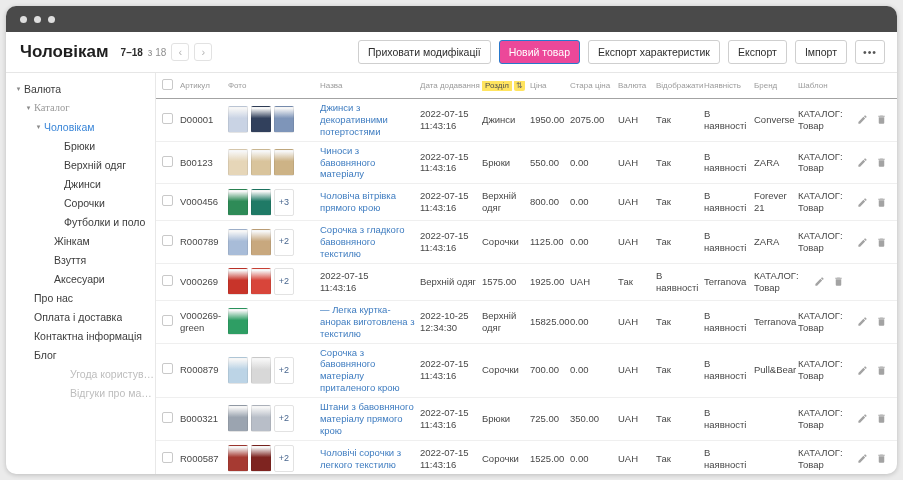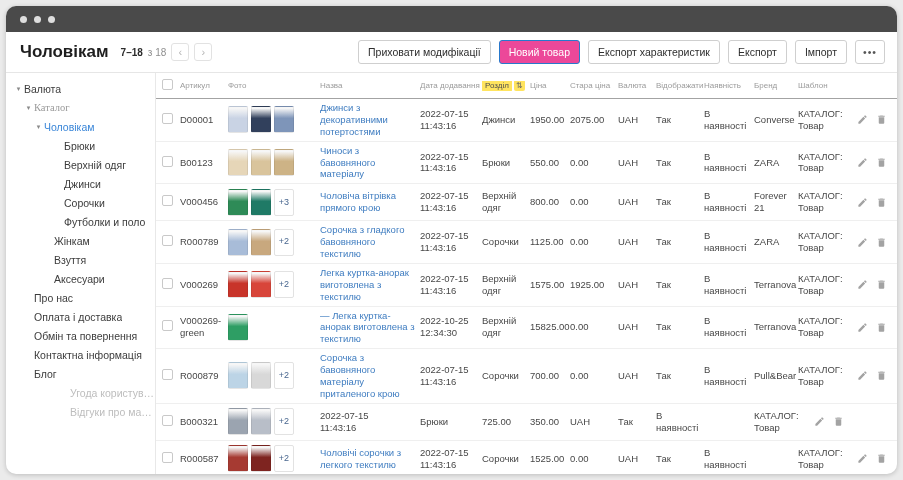--- a/index.html
+++ b/index.html
@@ -145,24 +145,20 @@
         <div class="nav-item d1">
     <span class="arrow" style="visibility: hidden;">▾</span>
     <span class="lbl">Про нас</span>
   </div>
         <div class="nav-item d1">
     <span class="arrow" style="visibility: hidden;">▾</span>
     <span class="lbl">Оплата і доставка</span>
   </div>
         <div class="nav-item d1">
     <span class="arrow" style="visibility: hidden;">▾</span>
-    <span class="lbl">Обмін та повернення</span>
-  </div>
-        <div class="nav-item d1">
-    <span class="arrow" style="visibility: hidden;">▾</span>
     <span class="lbl">Контактна інформація</span>
   </div>
         <div class="nav-item d1">
     <span class="arrow" style="visibility: hidden;">▾</span>
     <span class="lbl">Блог</span>
   </div>
         <div class="nav-item d1 muted">
     <span class="arrow" style="visibility: hidden;">▾</span>
     <span class="lbl">Угода користувача</span>
   </div>
@@ -348,23 +344,20 @@
     <div class="cell"><span class="checkbox"></span></div>
     <div class="cell c-sku">V000269</div>
     <div class="cell">
               <div class="photos">
                 <span class="thumb" style="background: linear-gradient(rgb(246, 246, 246) 6%, rgb(200, 52, 42) 45%);"></span>
                 <span class="thumb" style="background: linear-gradient(rgb(246, 246, 246) 6%, rgb(216, 69, 58) 45%);"></span>
                 <span class="thumb more">+2</span>
               </div>
             </div>
     <div class="cell">
-              <a class="name-link">Легка куртка-анорак виготовлена з текстилю</a>
-            </div>
-    <div class="cell">
       <div class="date-d">2022-07-15</div>
       <div class="date-t">11:43:16</div>
     </div>
     <div class="cell c-section">Верхній одяг</div>
     <div class="cell c-price">1575.00</div>
     <div class="cell c-old">1925.00</div>
     <div class="cell c-cur">UAH</div>
     <div class="cell c-vis">Так</div>
     <div class="cell c-stock">В наявності</div>
     <div class="cell c-brand">Terranova</div>
@@ -460,20 +453,23 @@
     <div class="cell"><span class="checkbox"></span></div>
     <div class="cell c-sku">B000321</div>
     <div class="cell">
               <div class="photos">
                 <span class="thumb" style="background: linear-gradient(rgb(246, 246, 246) 6%, rgb(155, 164, 176) 45%);"></span>
                 <span class="thumb" style="background: linear-gradient(rgb(246, 246, 246) 6%, rgb(184, 190, 200) 45%);"></span>
                 <span class="thumb more">+2</span>
               </div>
             </div>
     <div class="cell">
+              <a class="name-link">Штани з бавовняного матеріалу прямого крою</a>
+            </div>
+    <div class="cell">
       <div class="date-d">2022-07-15</div>
       <div class="date-t">11:43:16</div>
     </div>
     <div class="cell c-section">Брюки</div>
     <div class="cell c-price">725.00</div>
     <div class="cell c-old">350.00</div>
     <div class="cell c-cur">UAH</div>
     <div class="cell c-vis">Так</div>
     <div class="cell c-stock">В наявності</div>
     <div class="cell c-brand"></div>

